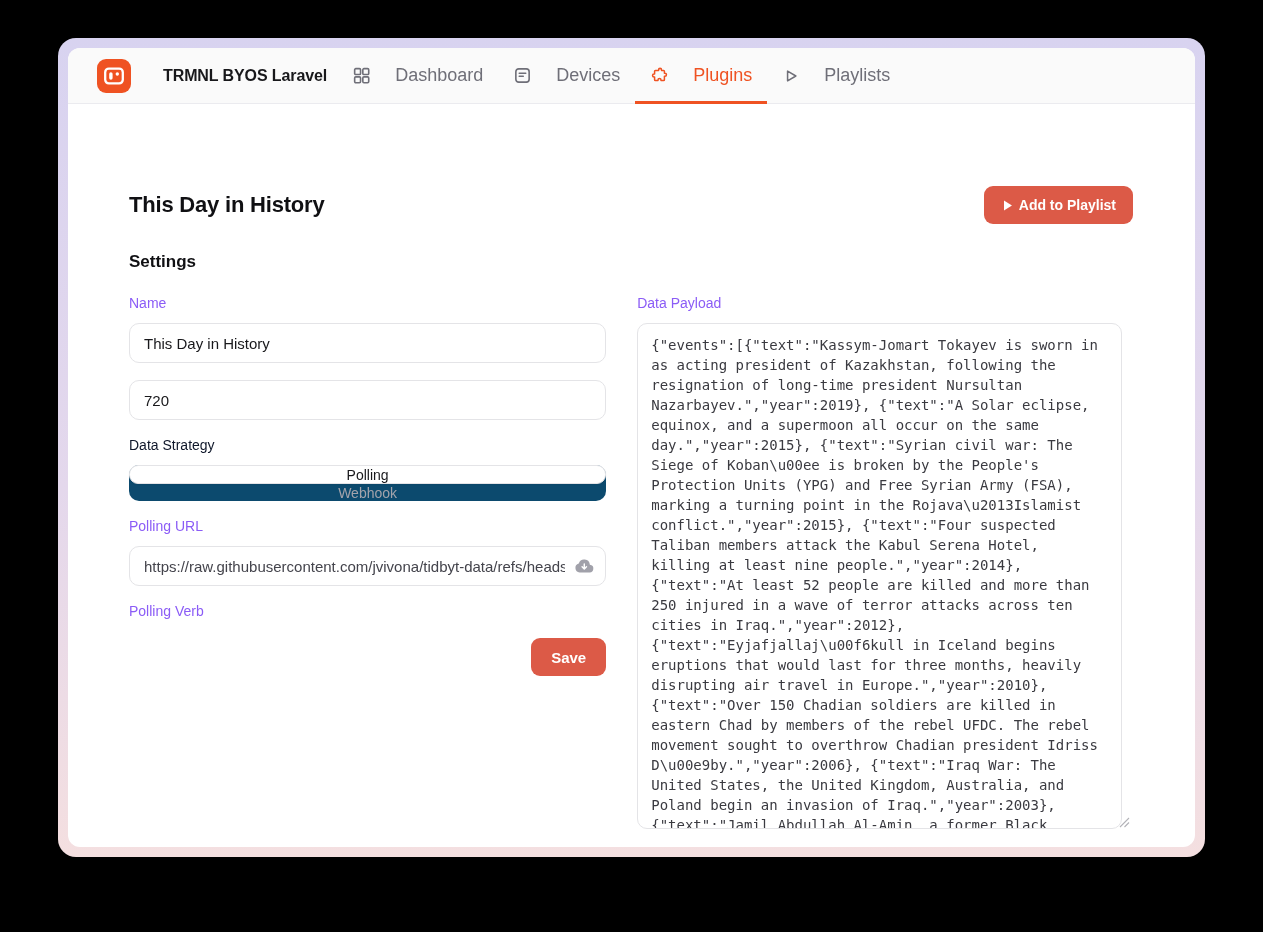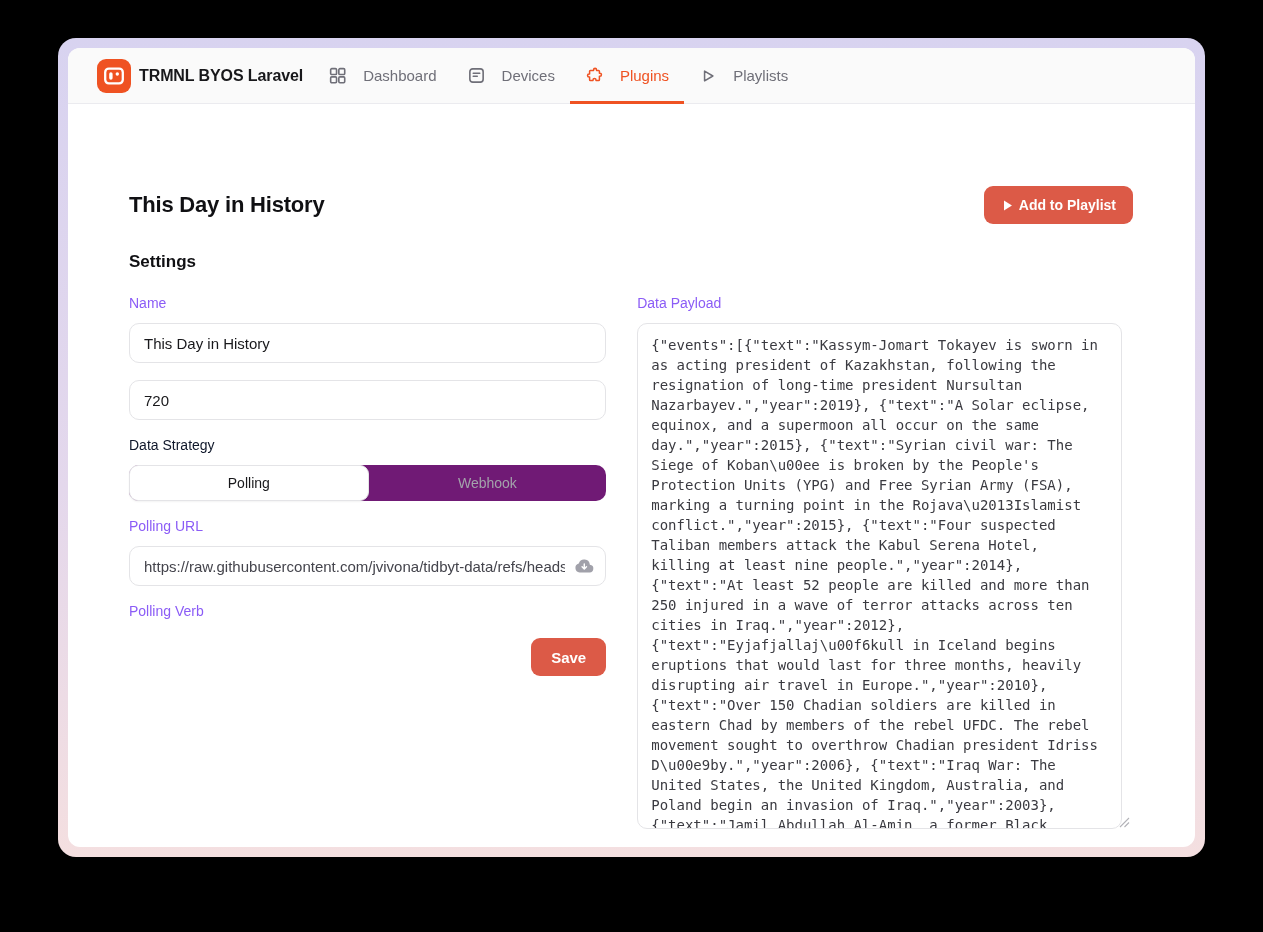--- a/index.html
+++ b/index.html
@@ -7,25 +7,25 @@
               font-family:"Liberation Sans", sans-serif; }
 
   .frame { position:absolute; left:58px; top:38px; width:1147px; height:819px;
            border-radius:18px; padding:10px;
            background:linear-gradient(180deg,#d8d3f0 0%, #e4d8ec 55%, #f4dfe0 100%); }
   .card  { width:100%; height:100%; background:#fff; border-radius:12px; overflow:hidden; position:relative; }
 
   
   header { height:56px; background:#fafafa; border-bottom:1px solid #ebebef;
            display:flex; align-items:center; padding:0 40px 0 29px; position:relative; }
-  .brand { display:flex; align-items:center; gap:8px; cursor:pointer; }
+  .brand { display:flex; align-items:center; gap:32px; cursor:pointer; }
   .brand-text { font-size:16px; font-weight:700; color:#18181b; letter-spacing:-0.1px; }
   nav { display:flex; align-items:stretch; height:100%; margin-left:10px; }
-  .nav-item { display:flex; align-items:center; gap:16px; padding:0 15px; position:relative;
-              color:#6f6f78; font-size:15px; font-weight:500; cursor:pointer; text-decoration:none; }
+  .nav-item { display:flex; align-items:center; gap:24px; padding:0 15px; position:relative;
+              color:#6f6f78; font-size:18px; font-weight:500; cursor:pointer; text-decoration:none; }
   .nav-item svg { display:block; }
   .nav-item.active { color:#ef5222; }
   .nav-item.active::after { content:""; position:absolute; left:0; right:0; bottom:-1px; height:3px;
                             background:#ef5222; }
   .header-right { margin-left:auto; display:flex; align-items:center; }
   .paj-label { font-size:15px; font-weight:500; color:#1c1c20; margin-right:12px; }
   .toggle { width:38px; height:22px; border-radius:11px; background:#e5e5ea; position:relative;
             display:inline-block; cursor:pointer; margin-right:14px; }
   .toggle .knob { position:absolute; left:2px; top:2px; width:18px; height:18px; border-radius:50%;
                   background:#fff; box-shadow:0 1px 2px rgba(0,0,0,.25); }
@@ -53,21 +53,21 @@
   label.muted { color:#0f172a; }
 
   input[type=text] { width:100%; height:40px; border:1px solid #e4e4e7; border-radius:10px;
                      padding:0 40px 0 14px; font-family:inherit; font-size:15px; color:#18181b;
                      background:#fff; outline:none; }
   input.plain { padding-right:14px; }
   input.url { color:#44444c; }
   .input-wrap { position:relative; }
   .cloud { position:absolute; right:11px; top:50%; transform:translateY(-50%); display:flex; }
 
-  .segmented { height:36px; background:#701a75; border-radius:10px; display:flex; }
+  .segmented { height:36px; background:#0c4a6e; border-radius:10px; display:flex;flex-direction:column; }
   .seg { flex:1; display:flex; align-items:center; justify-content:center; font-size:14px;
          color:#a3a3ab; font-weight:500; cursor:pointer; border-radius:9px; }
   .seg.selected { background:#fff; border:1px solid #e4e4e7; color:#18181b;
                   box-shadow:0 1px 2px rgba(0,0,0,.05); }
 
   .save-row { margin-top:18px; display:flex; justify-content:flex-end; }
   .btn-primary.save { font-size:15px; padding:8px 20px; }
 
   .ta-wrap { position:relative; margin-top:10px; }
   textarea { display:block; width:485px; height:506px; border:1px solid #e4e4e7; border-radius:10px;

